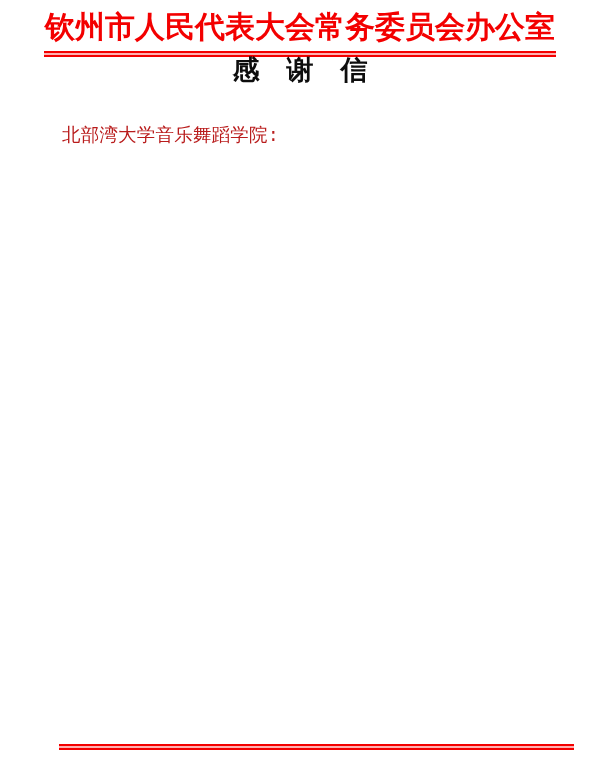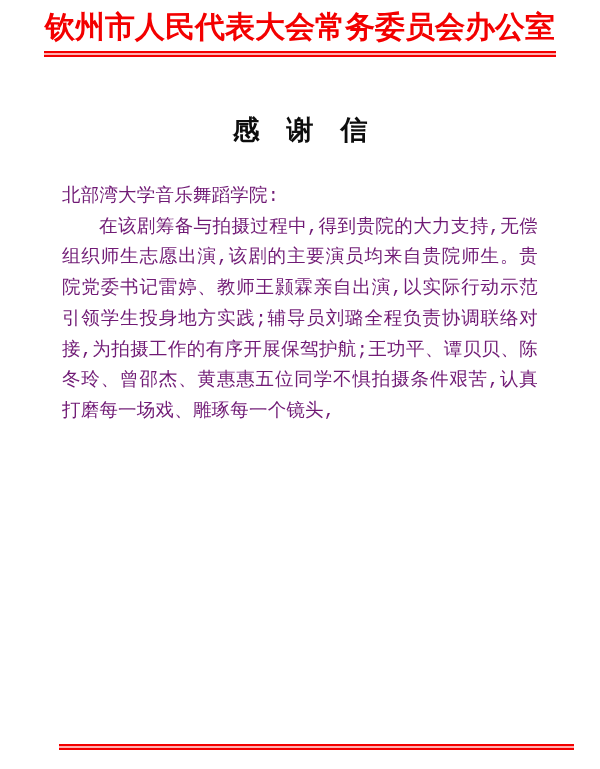--- a/index.html
+++ b/index.html
@@ -29,32 +29,31 @@
   .double-rule {
     width: 512px;
     margin: 2px auto 0 auto;
     height: 2px;
     background: #ffb0b0;
     border-top: 2px solid #f30000;
     border-bottom: 2px solid #f30000;
   }
   .letter-title {
     margin: 0;
-    padding-top: 60px;
     text-align: center;
     color: #0d0d0d;
     font-size: 27px;
     line-height: 30px;
     font-weight: bold;
     white-space: nowrap;
   }
   .letter-body {
     width: 476px;
     margin: 35px auto 0 auto;
-    color: #701a75;
+    color: #b91c1c;
     font-size: 18.5px;
     line-height: 30.7px;
     text-align: justify;
     text-justify: inter-ideograph;
     letter-spacing: 0.2px;
   }
   .letter-body p {
     margin: 0;
     padding: 0;
   }
@@ -76,18 +75,17 @@
 
   <header>
     <h1 class="letterhead-title">钦州市人民代表大会常务委员会办公室</h1>
     <div class="double-rule"></div>
   </header>
 
   <h2 class="letter-title">感　谢　信</h2>
 
   <main class="letter-body">
     <p class="salutation">北部湾大学音乐舞蹈学院:</p>
-    <p class="para">在该剧筹备与拍摄过程中,得到贵院的大力支持,无偿组织师生志愿出演,该剧的主要演员均来自贵院师生。贵院党委书记雷婷、教师王颢霖亲自出演,以实际行动示范引领学生投身地方实践;辅导员刘璐全程负责协调联络对接,为拍摄工作的有序开展保驾护航;王功平、谭贝贝、陈冬玲、曾邵杰、黄惠惠五位同学不惧拍摄条件艰苦,认真打磨每一场戏、雕琢每一个镜头,</p>
   </main>
 
   <div class="double-rule footer-rule"></div>
 
 </div>
 
 </body></html>

